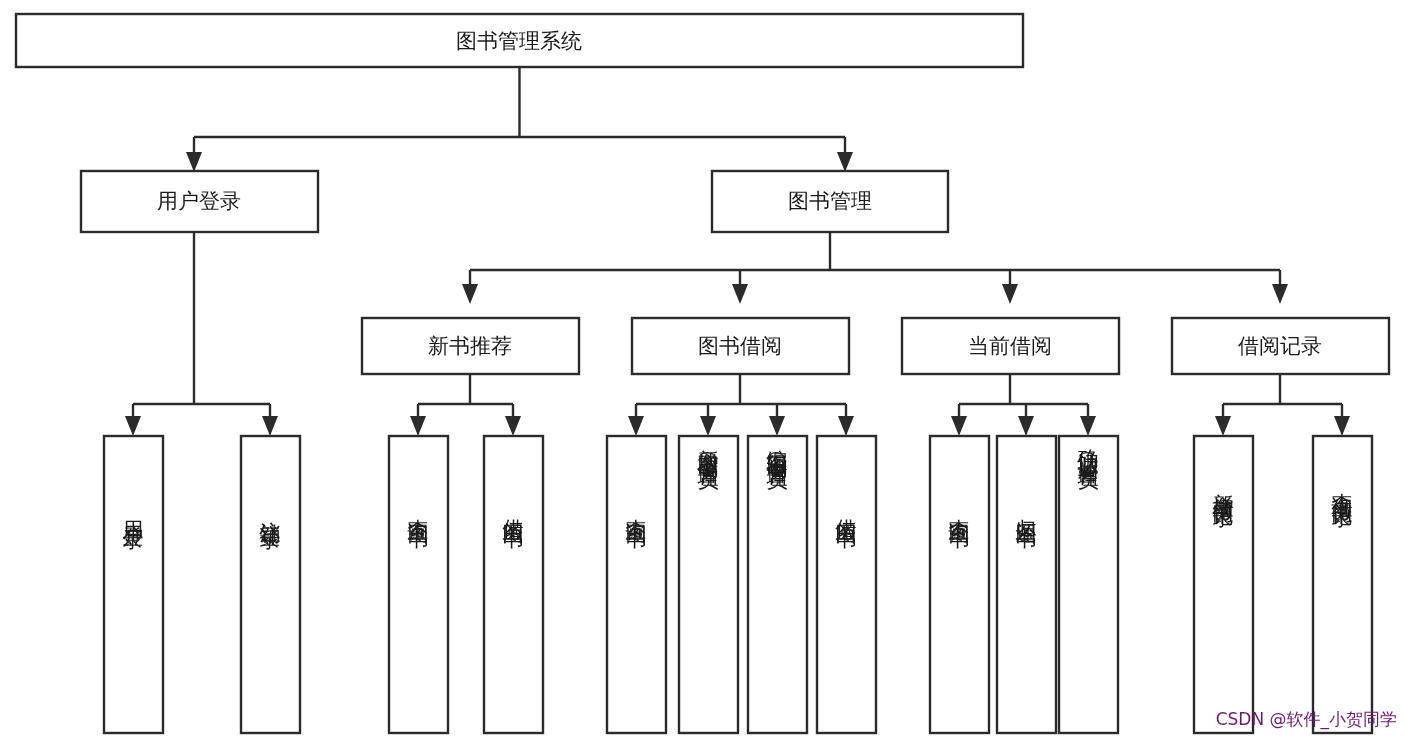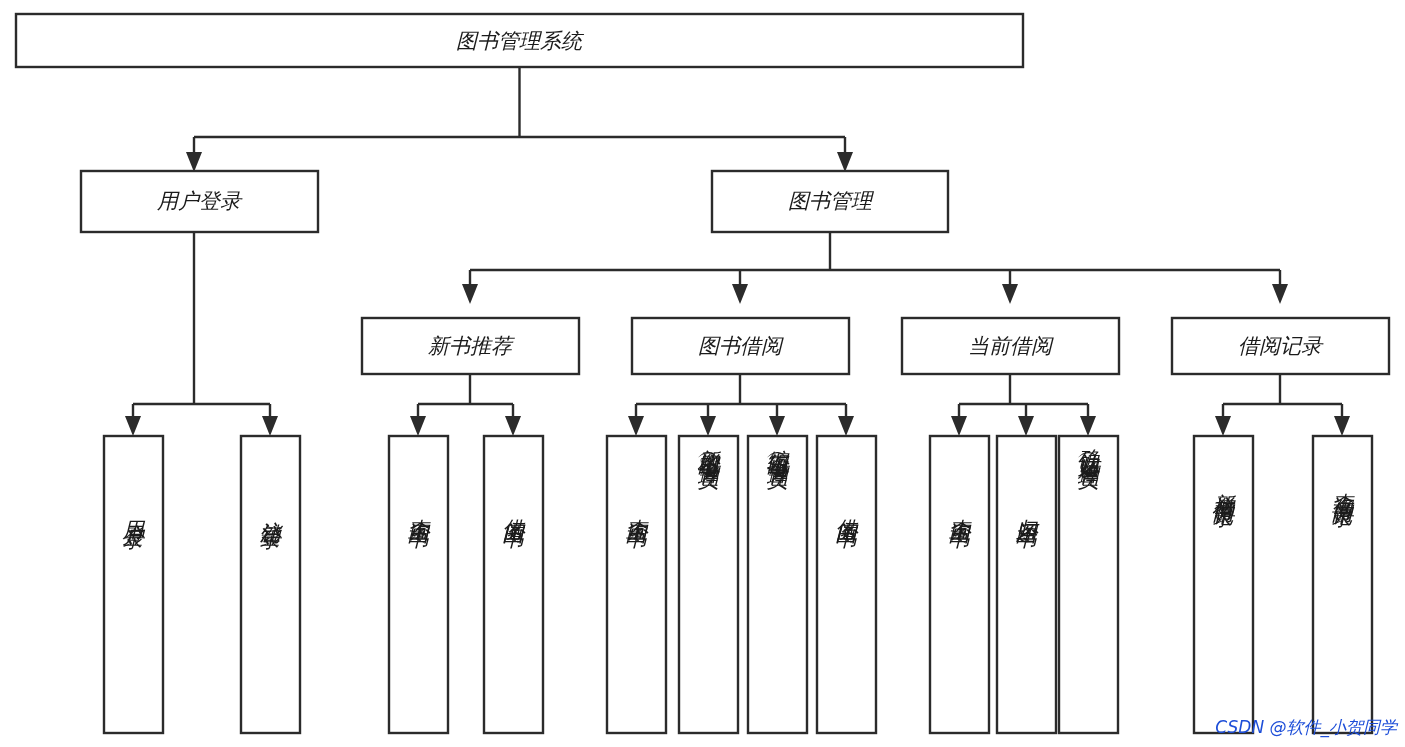--- a/index.html
+++ b/index.html
@@ -12,21 +12,20 @@
     font-family: "DejaVu Sans", "Liberation Sans", sans-serif;
     width: 1405px;
     height: 747px;
     overflow: hidden;
   }
   #diagram-root {
     position: relative;
     width: 1405px;
     height: 747px;
     background: #ffffff;
-    font-style: italic;
   }
   svg#flowchart {
     position: absolute;
     left: 0;
     top: 0;
     width: 1405px;
     height: 747px;
     display: block;
   }
   .node-box {
@@ -62,24 +61,24 @@
     fill: #1b1b1b;
     writing-mode: vertical-rl;
     text-orientation: upright;
     glyph-orientation-vertical: 0;
     text-anchor: middle;
     letter-spacing: 3px;
   }
   .watermark {
     position: absolute;
     right: 8px;
-    bottom: 8px;
+    bottom: 16px;
     font-family: "DejaVu Sans", "Liberation Sans", sans-serif;
     font-size: 17px;
-    color: #1d4ed8;
+    color: #701a75;
     white-space: nowrap;
     user-select: none;
     pointer-events: none;
   }
 </style>
 </head>
 <body>
 
 <div id="diagram-root">
 

